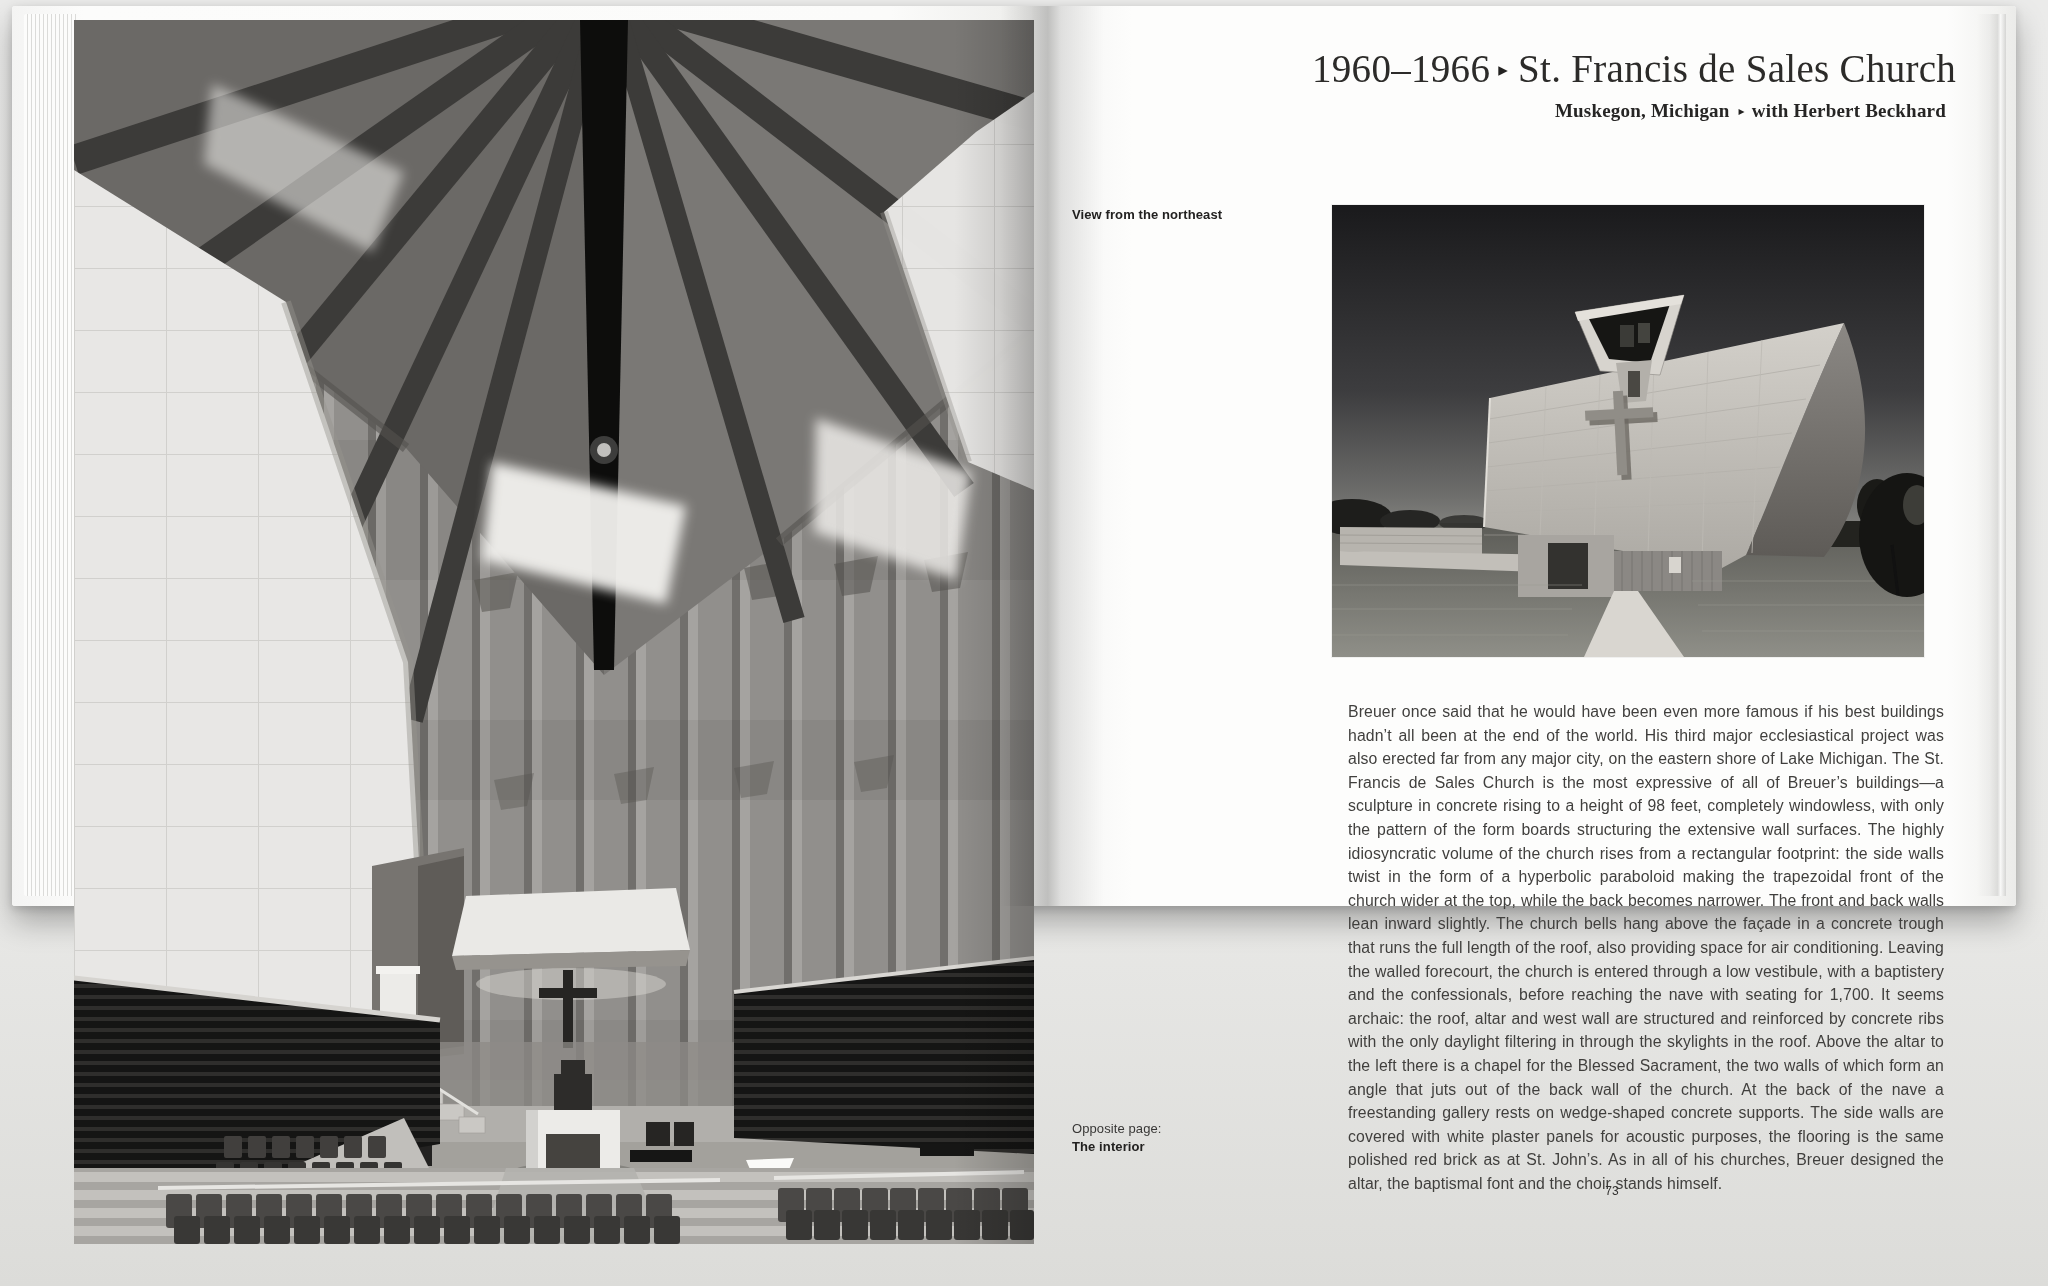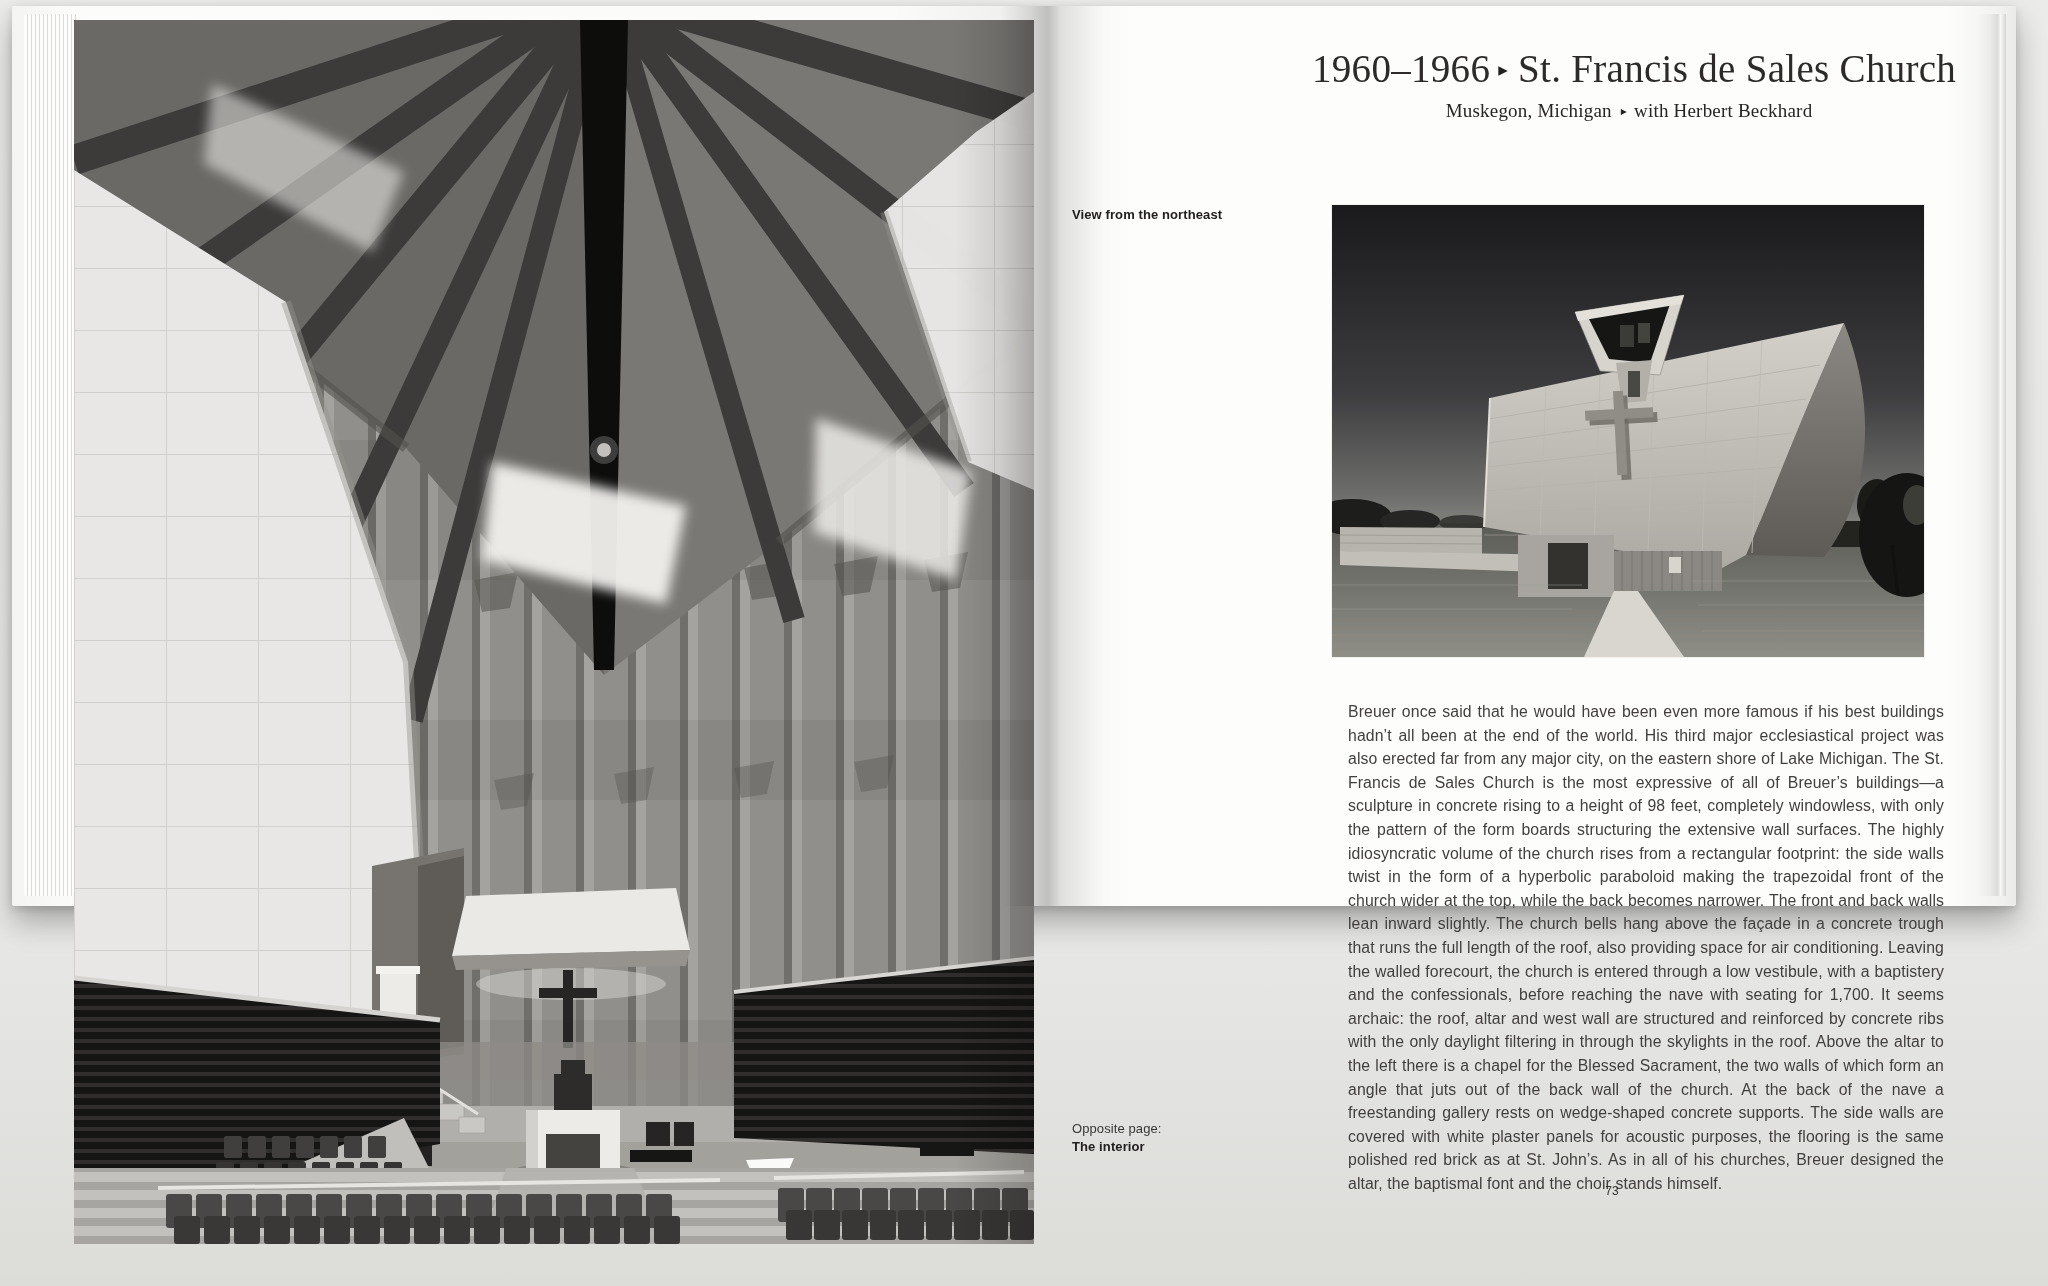--- a/index.html
+++ b/index.html
@@ -20,21 +20,21 @@
   .photo.exterior{left:298px;top:199px;width:592px;height:452px;box-shadow:0 0 0 1px rgba(0,0,0,.05);}
   .gutter{position:absolute;left:988px;top:0;bottom:0;width:104px;pointer-events:none;
     background:linear-gradient(90deg,rgba(0,0,0,0) 0%,rgba(0,0,0,.09) 30%,rgba(0,0,0,.20) 46%,rgba(0,0,0,.09) 58%,rgba(0,0,0,0) 100%);}
   .right-edge{position:absolute;right:10px;top:8px;bottom:10px;width:30px;pointer-events:none;
     background:linear-gradient(90deg,rgba(0,0,0,0) 0%,rgba(0,0,0,.03) 45%,rgba(0,0,0,.09) 72%,rgba(255,255,255,.55) 82%,rgba(0,0,0,.11) 100%);}
   .title-block{position:absolute;left:278px;width:634px;top:40px;text-align:center;color:#2c2b29;
     font-family:"Liberation Serif","DejaVu Serif",serif;white-space:nowrap;}
   .title-line{font-size:39px;letter-spacing:.3px;}
   .tri{display:inline-block;vertical-align:middle;color:#232221;}
   .title-line .tri{font-size:19px;margin:0 10px 7px 8px;}
-  .subtitle{font-size:19px;font-weight:normal;margin-top:9px;letter-spacing:.2px;color:#262524;}
+  .subtitle{font-size:19px;font-weight:bold;margin-top:9px;letter-spacing:.2px;color:#262524;text-align:right;}
   .subtitle .tri{font-size:12px;margin:0 7px 3px 9px;}
   .caption{position:absolute;font-size:13px;font-weight:bold;color:#222120;letter-spacing:.1px;line-height:18px;}
   .caption-top{left:38px;top:200px;}
   .caption-bottom{left:38px;top:1114px;}
   .caption-bottom .l1{font-weight:normal;color:#383736;}
   .body{position:absolute;left:298px;top:678px;width:596px;margin:16px;font-size:15.8px;line-height:23.6px;
     text-align:justify;color:#403f3d;letter-spacing:.1px;}
   .pagenum{position:absolute;left:280px;top:1178px;width:596px;text-align:center;font-size:12px;color:#343332;}
 </style>
 </head>

